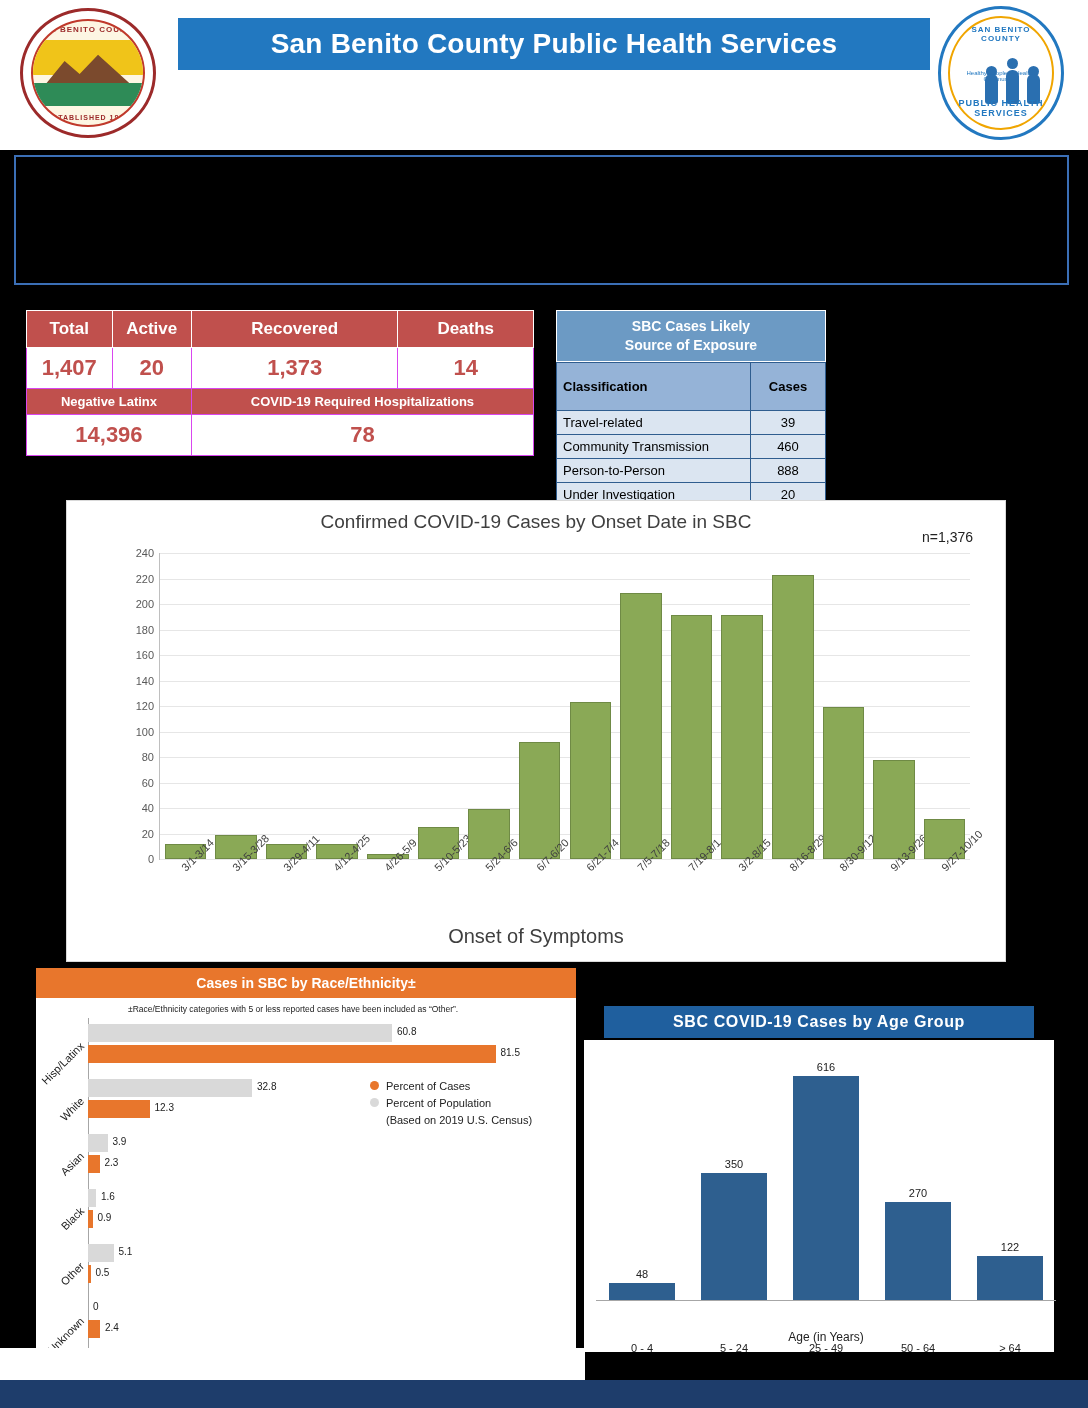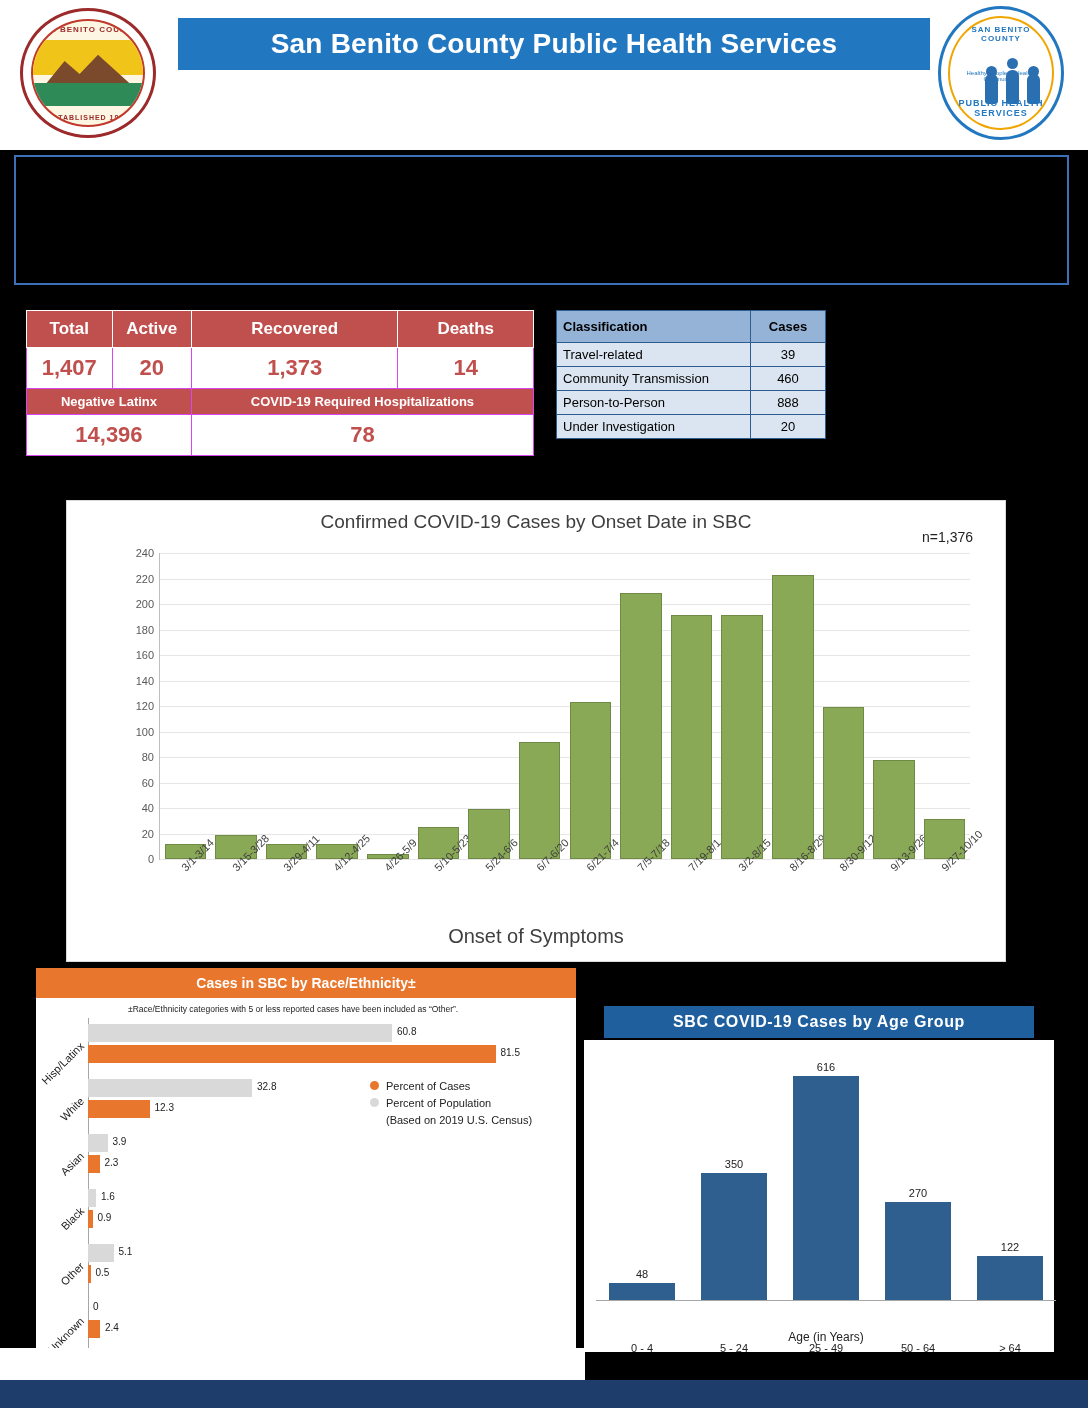--- a/index.html
+++ b/index.html
@@ -51,21 +51,21 @@
   #summary th{background:#c0504d;color:#fff;font-size:17px;font-weight:bold;padding:8px 0;
               border:1px solid #fff;text-align:center;}
   #summary td{border:1px solid #d946ef;text-align:center;color:#c0504d;font-weight:bold;
               font-size:22px;padding:7px 0;background:#fff;}
   #summary td.small{font-size:13px;color:#fff;background:#c0504d;padding:5px 0;}
   
   #exposure{position:absolute;left:556px;top:310px;width:270px;}
   #exposure .hdr{background:#6c9ac4;color:#fff;font-weight:bold;font-size:14px;text-align:center;
                  padding:6px 4px;line-height:1.35;border:1px solid #fff;}
   #exposure table{border-collapse:collapse;width:270px;}
-  #exposure th{background:#95b3d7;color:#000;font-size:13px;text-align:left;padding:8px 6px;
+  #exposure th{background:#95b3d7;color:#000;font-size:13px;text-align:left;padding:16px 6px;
                border:1px solid #2f5d8f;font-weight:bold;}
   #exposure th.c{text-align:center;}
   #exposure td{background:#dbe5f1;font-size:13px;padding:4px 6px;border:1px solid #2f5d8f;color:#000;}
   #exposure td.num{text-align:center;width:62px;}
   
   #onsetchart{position:absolute;left:66px;top:500px;width:940px;height:462px;background:#fff;
               border:1px solid #d9d9d9;box-sizing:border-box;}
   #onsetchart .ctitle{text-align:center;font-size:19px;color:#3f3f3f;margin-top:10px;}
   #onsetchart .nlabel{position:absolute;right:32px;top:28px;font-size:14px;color:#222;}
   .plot{position:absolute;left:92px;top:52px;width:810px;height:306px;border-left:1px solid #bfbfbf;
@@ -164,20 +164,24 @@
     </tr>
     <tr>
       <td colspan="2">14,396</td>
       <td colspan="2">78</td>
     </tr>
   </tbody>
     </table>
 </div>
 
 <div id="exposure">
+  <div class="hdr">
+    <div>SBC Cases Likely</div>
+    <div>Source of Exposure</div>
+  </div>
   <table>
     <tbody>
         <tr>
       <th>Classification</th>
       <th class="c">Cases</th>
     </tr>
     <tr>
       <td>Travel-related</td>
       <td class="num">39</td>
     </tr>

